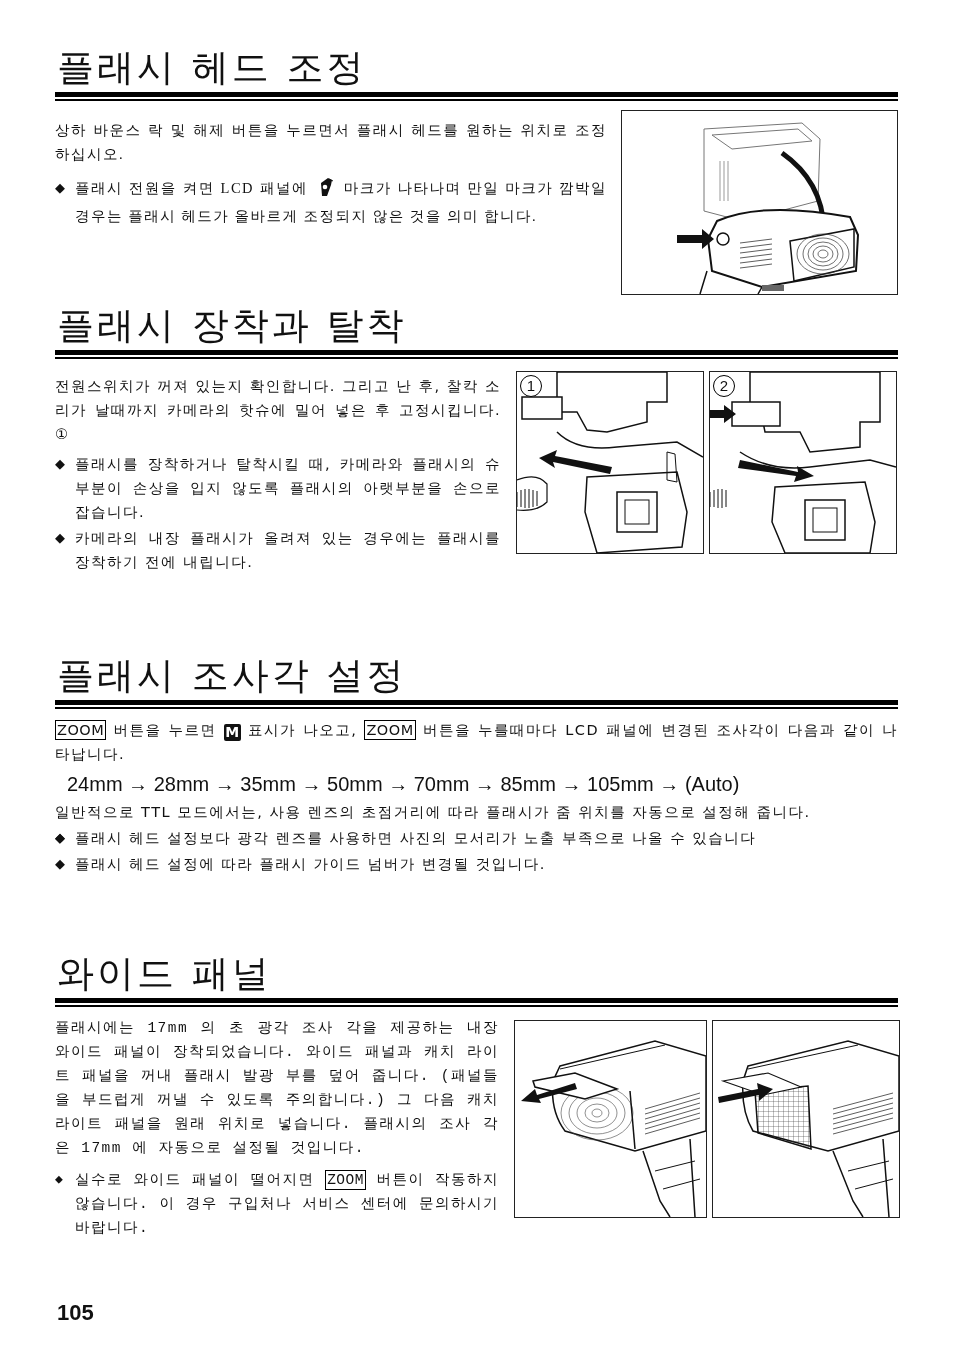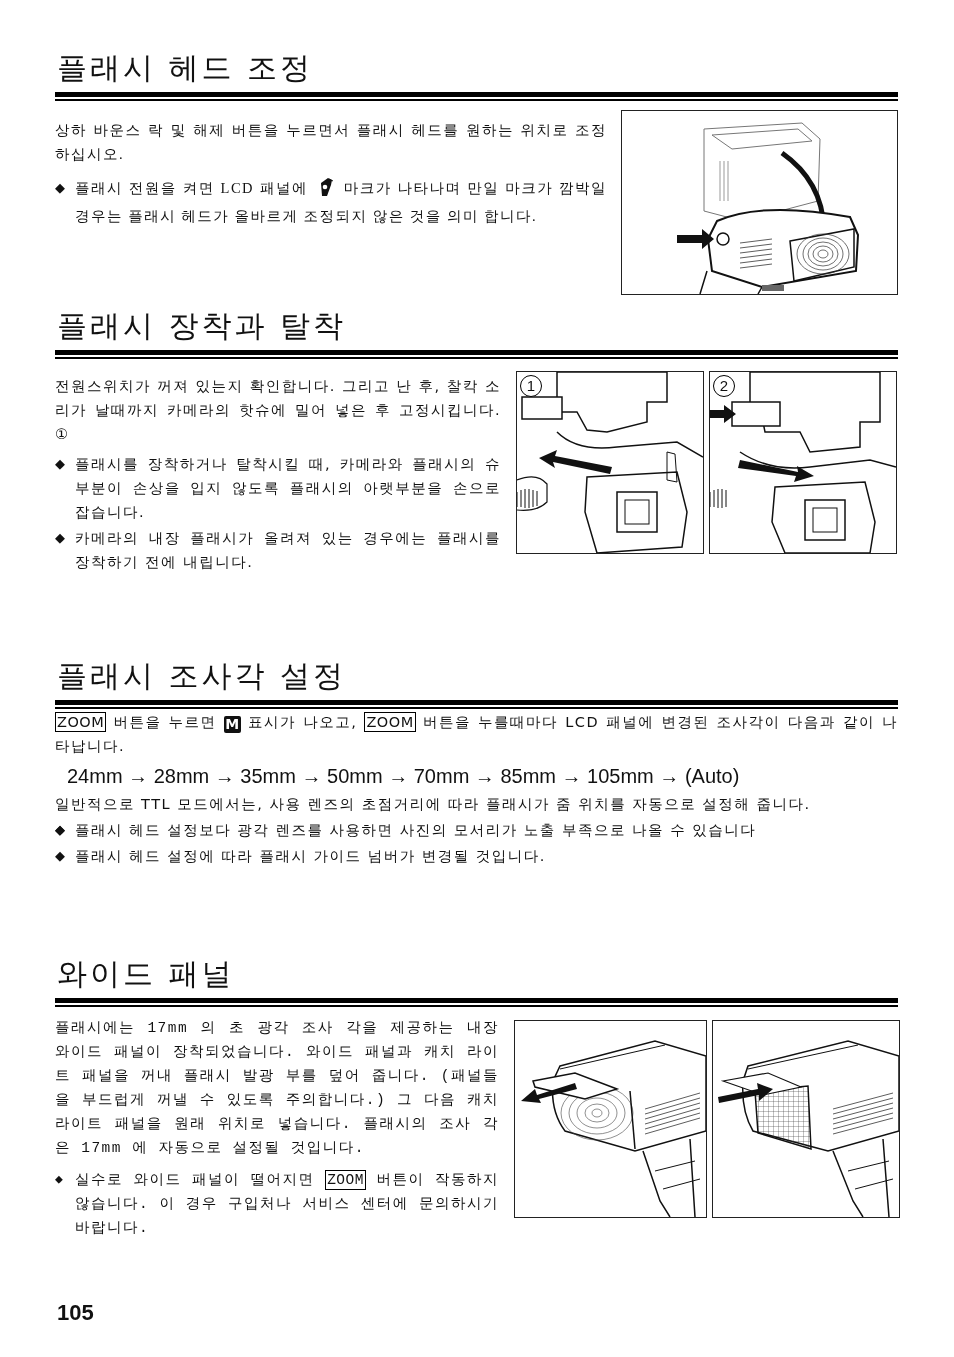--- a/index.html
+++ b/index.html
@@ -3,21 +3,21 @@
 <meta charset="utf-8">
 <style>
   html, body { margin: 0; padding: 0; background: #ffffff; }
   body {
     width: 954px; height: 1357px; position: relative; overflow: hidden;
     font-family: "DejaVu Sans", "Liberation Sans", sans-serif;
     color: #111111;
   }
   .section { position: absolute; left: 55px; width: 843px; }
   .h1 {
-    font-size: 30px; line-height: 36px; height: 36px;
+    font-size: 37px; line-height: 36px; height: 36px;
     letter-spacing: 3px; font-weight: normal; margin: 0;
     padding-left: 2px; white-space: nowrap;
   }
   .rule { width: 843px; position: relative; height: 10px; margin-top: 6px; }
   .rule .thick { position: absolute; left: 0; top: 0; width: 100%; height: 5px; background: #000; }
   .rule .thin  { position: absolute; left: 0; top: 7px; width: 100%; height: 2px; background: #000; }
   .txt { font-size: 14.5px; line-height: 24px; letter-spacing: 1.5px; text-align: justify; }
   .p { margin: 0; }
   .bullet { position: relative; padding-left: 20px; margin: 0; }
   .bullet .dia { position: absolute; left: 0; top: 0; font-size: 13px; }
@@ -154,21 +154,21 @@
   </svg>
   <span class="circnum" style="position:absolute; left:3px; top:3px;">2</span>
 </div>
 
 <div class="section" style="top:658px;">
   <h1 class="h1">플래시 조사각 설정</h1>
   <div class="rule">
       <div class="thick"></div>
       <div class="thin"></div>
     </div>
-  <div class="txt" style="width:843px; margin-top:0;">
+  <div class="txt" style="width:843px; margin-top:8px;">
     <p class="p">
       <span class="boxed">ZOOM</span>
       <span>버튼을 누르면</span>
       <span class="mbadge">M</span>
       <span>표시가 나오고,</span>
       <span class="boxed">ZOOM</span>
       <span>버튼을 누를때마다 LCD 패널에 변경된 조사각이 다음과 같이 나타납니다.</span>
     </p>
     <div class="seq">24mm → 28mm → 35mm → 50mm → 70mm → 85mm → 105mm → (Auto)</div>
     <p class="p">일반적으로 TTL 모드에서는, 사용 렌즈의 초점거리에 따라 플래시가 줌 위치를 자동으로 설정해 줍니다.</p>

